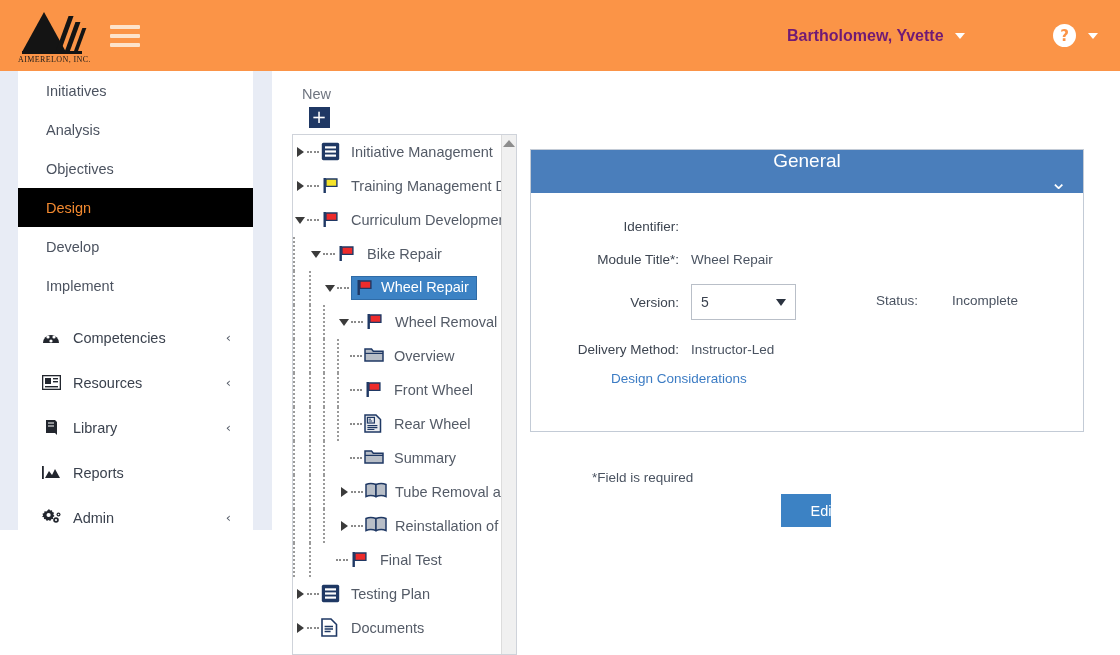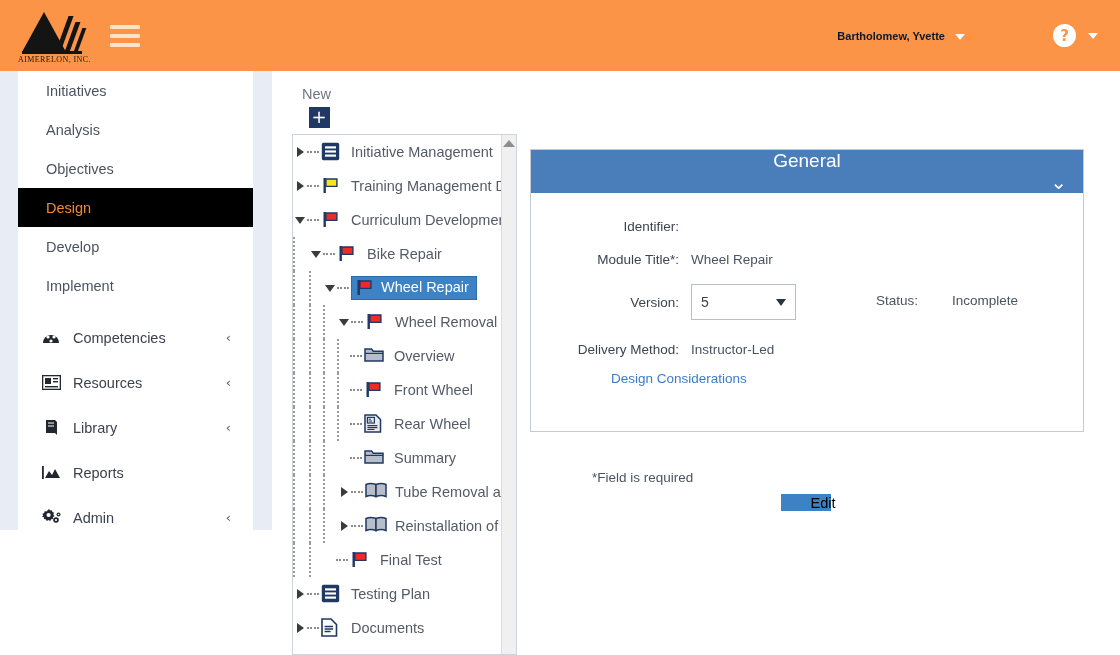--- a/index.html
+++ b/index.html
@@ -65,21 +65,21 @@
     margin-left: 26px; width: 30px; cursor: pointer;
     display: flex; flex-direction: column; gap: 5px;
   }
   .hamburger span { display: block; height: 4px; background: #fde3cb; border-radius: 1px; }
 
   .header-right {
     margin-left: auto; display: flex; align-items: center;
     margin-right: 22px; gap: 0;
   }
   .user-name {
-    color: #0f172a; font-weight: bold; font-size: 11px;
+    color: #701a75; font-weight: bold; font-size: 16px;
     cursor: pointer;
   }
   .caret-down {
     display: inline-block; margin-left: 7px;
     width: 0; height: 0;
     border-left: 5px solid transparent;
     border-right: 5px solid transparent;
     border-top: 6px solid #ffffff;
     vertical-align: middle;
   }
@@ -262,22 +262,22 @@
   .link-dc {
     position: absolute; left: 80px; top: 240px;
     color: #3c7cc4; font-size: 13.5px; cursor: pointer;
   }
   .req-note {
     position: absolute; left: 592px; top: 470px;
     font-size: 13.5px; color: #4a5361;
   }
   .edit-btn {
     position: absolute; left: 781px; top: 494px;
-    width: 50px; height: 17px; background: #3c82c4;
-    color: #000000; font-size: 14.5px;
+    width: 50px; height: 33px; background: #3c82c4;
+    color: #ffffff; font-size: 14.5px;
     display: flex; align-items: center; justify-content: center;
     border: none; cursor: pointer;
     font-family: "Liberation Sans", sans-serif;
     padding-left: 40px;
   }
 </style>
 </head>
 <body>
 
 <div class="header">

